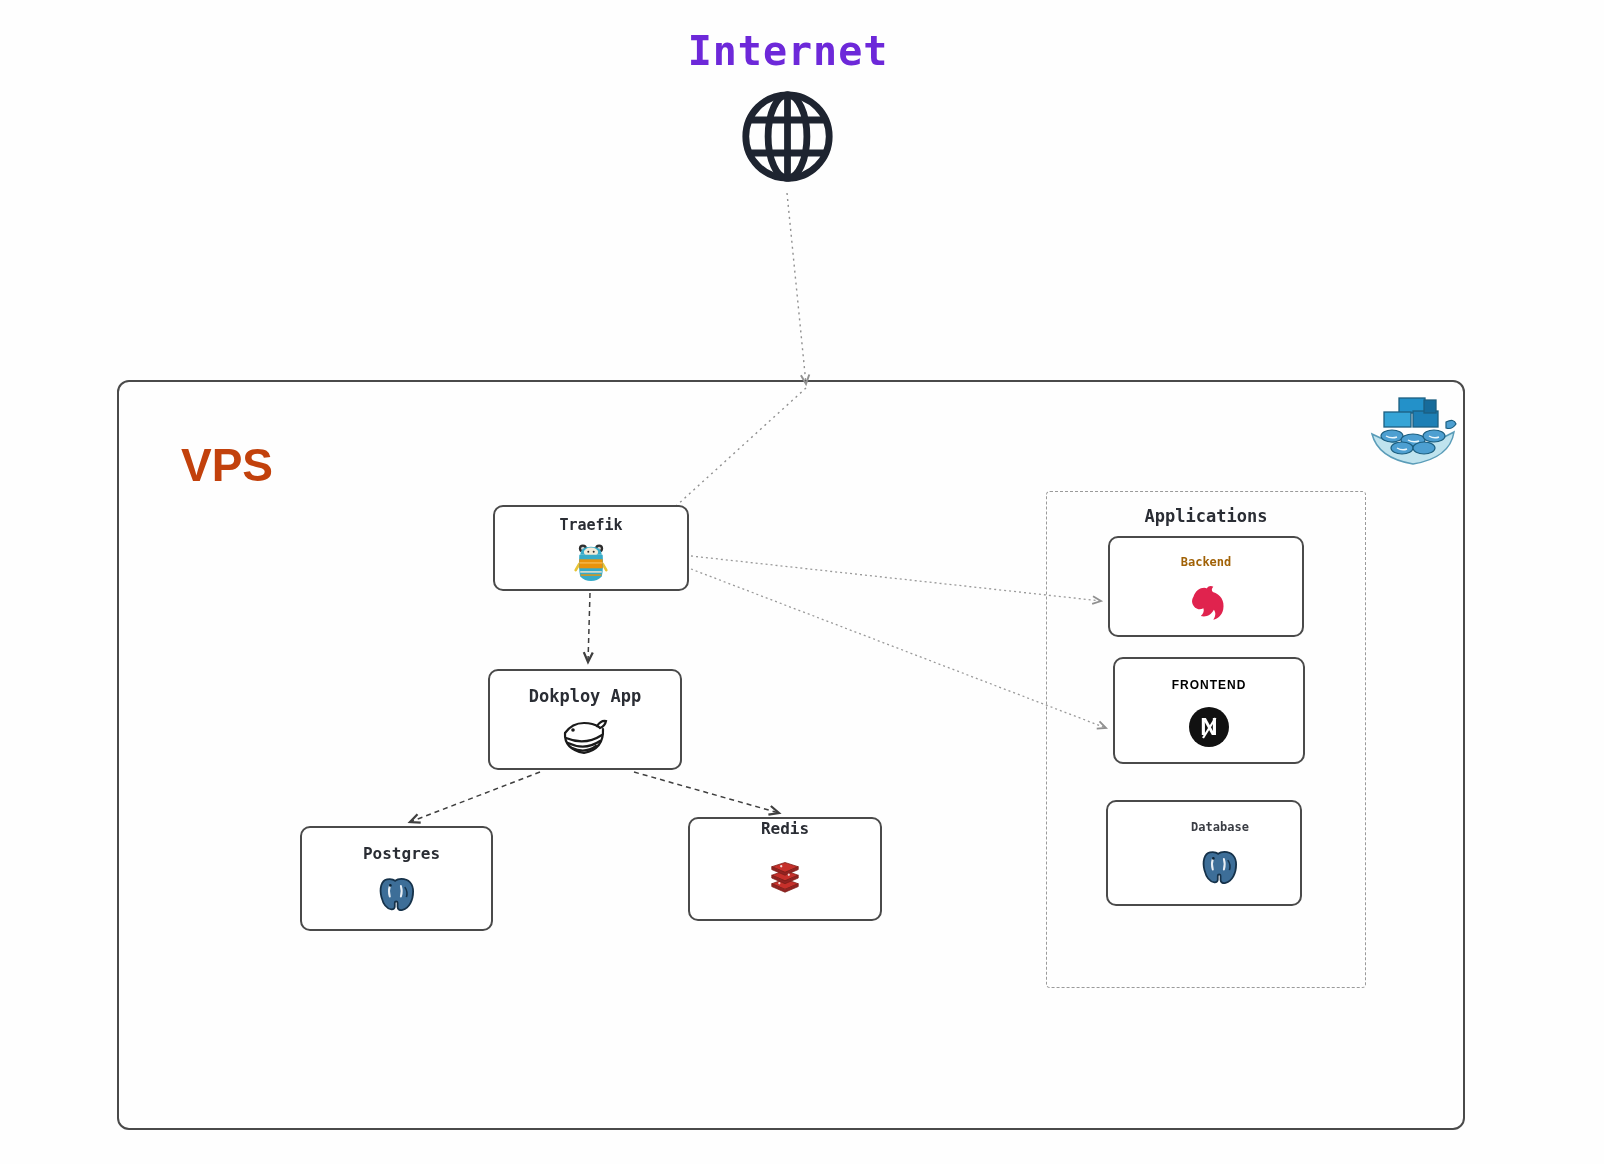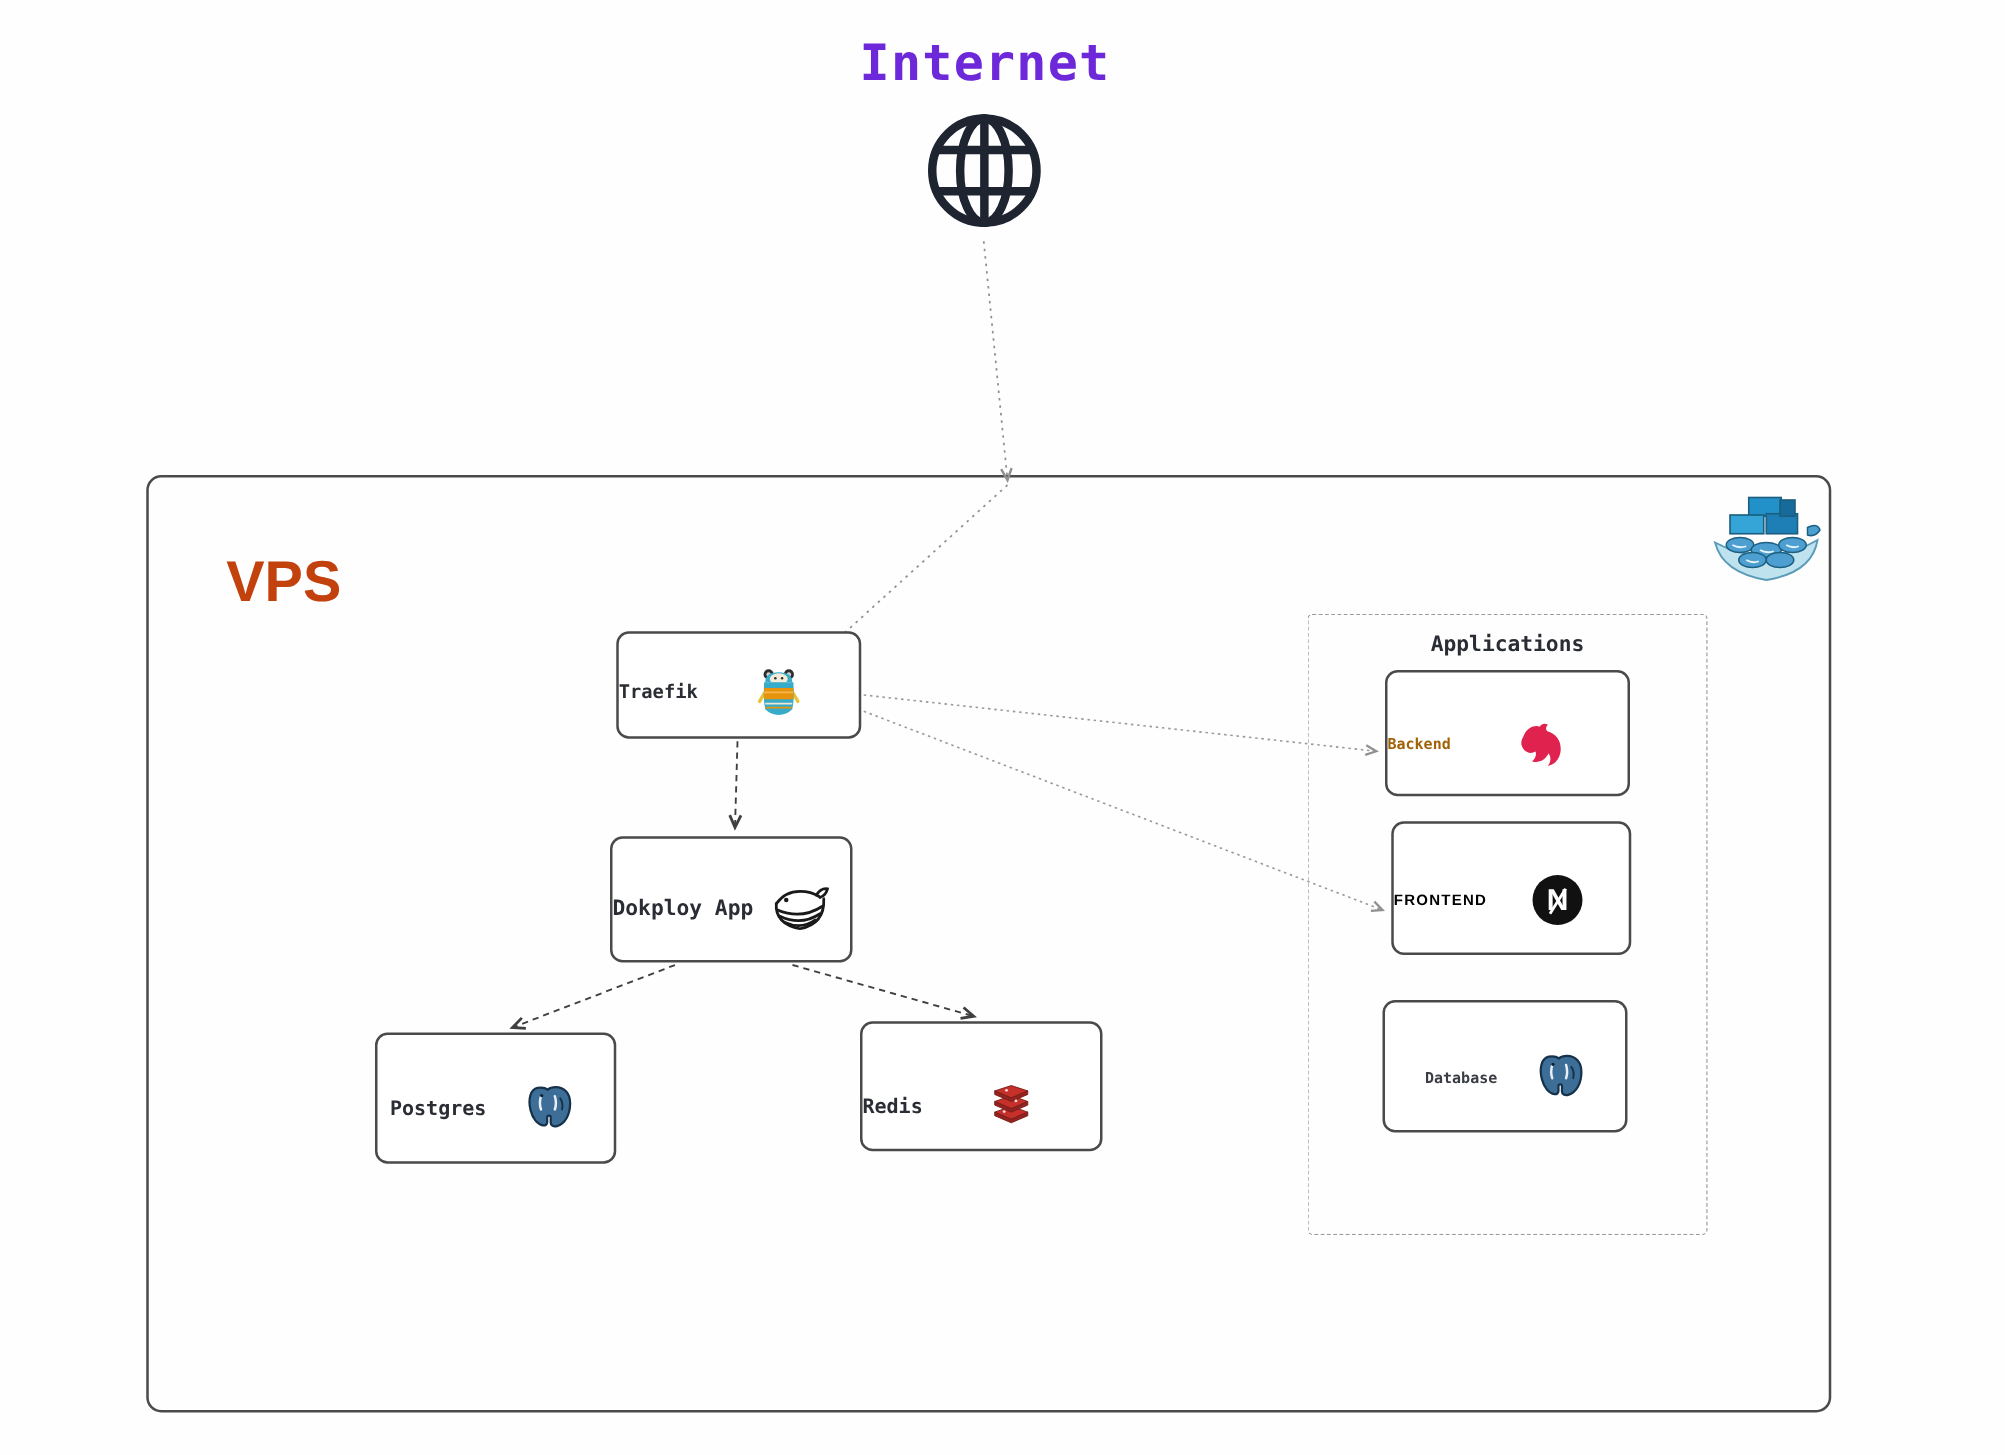--- a/index.html
+++ b/index.html
@@ -22,31 +22,31 @@
     position:absolute;left:117px;top:380px;width:1344px;height:746px;
     border:2px solid #4a4a4a;border-radius:12px;background:transparent;z-index:0;
   }
   .vps-label{
     position:absolute;left:181px;top:438px;font-size:46px;font-weight:600;color:#c2410c;z-index:2;
   }
   .docker-art{position:absolute;left:1366px;top:392px;width:94px;height:78px;z-index:2;}
 
   .node{
     position:absolute;background:#ffffff;border:2px solid #4a4a4a;border-radius:10px;
-    display:flex;flex-direction:row;align-items:center;z-index:2;box-sizing:border-box;
+    display:flex;flex-direction:column;align-items:center;z-index:2;box-sizing:border-box;
   }
   .node .nlabel{font-weight:bold;font-size:15px;color:#2a2d34;}
   .node .icon-wrap{flex:1;display:flex;align-items:center;justify-content:center;}
 
   .node-traefik{left:493px;top:505px;width:196px;height:86px;padding-top:9px;}
   .node-dokploy{left:488px;top:669px;width:194px;height:101px;padding-top:15px;}
   .node-dokploy .nlabel{font-size:17px;}
   .node-postgres{left:300px;top:826px;width:193px;height:105px;padding-top:16px;}
   .node-postgres .nlabel{font-size:16px;margin-left:10px;}
-  .node-redis{left:688px;top:817px;width:194px;height:104px;padding-top:31px;text-align:right;}
+  .node-redis{left:688px;top:817px;width:194px;height:104px;padding-top:0;text-align:right;}
   .node-redis .nlabel{font-size:16px;}
 
   .apps-container{
     position:absolute;left:1046px;top:491px;width:320px;height:497px;
     border:1.5px dashed #9a9a9a;border-radius:4px;z-index:1;box-sizing:border-box;
   }
   .apps-title{
     position:absolute;top:14px;left:50%;transform:translateX(-50%);
     font-size:17px;font-weight:bold;color:#2a2d34;white-space:nowrap;
   }

